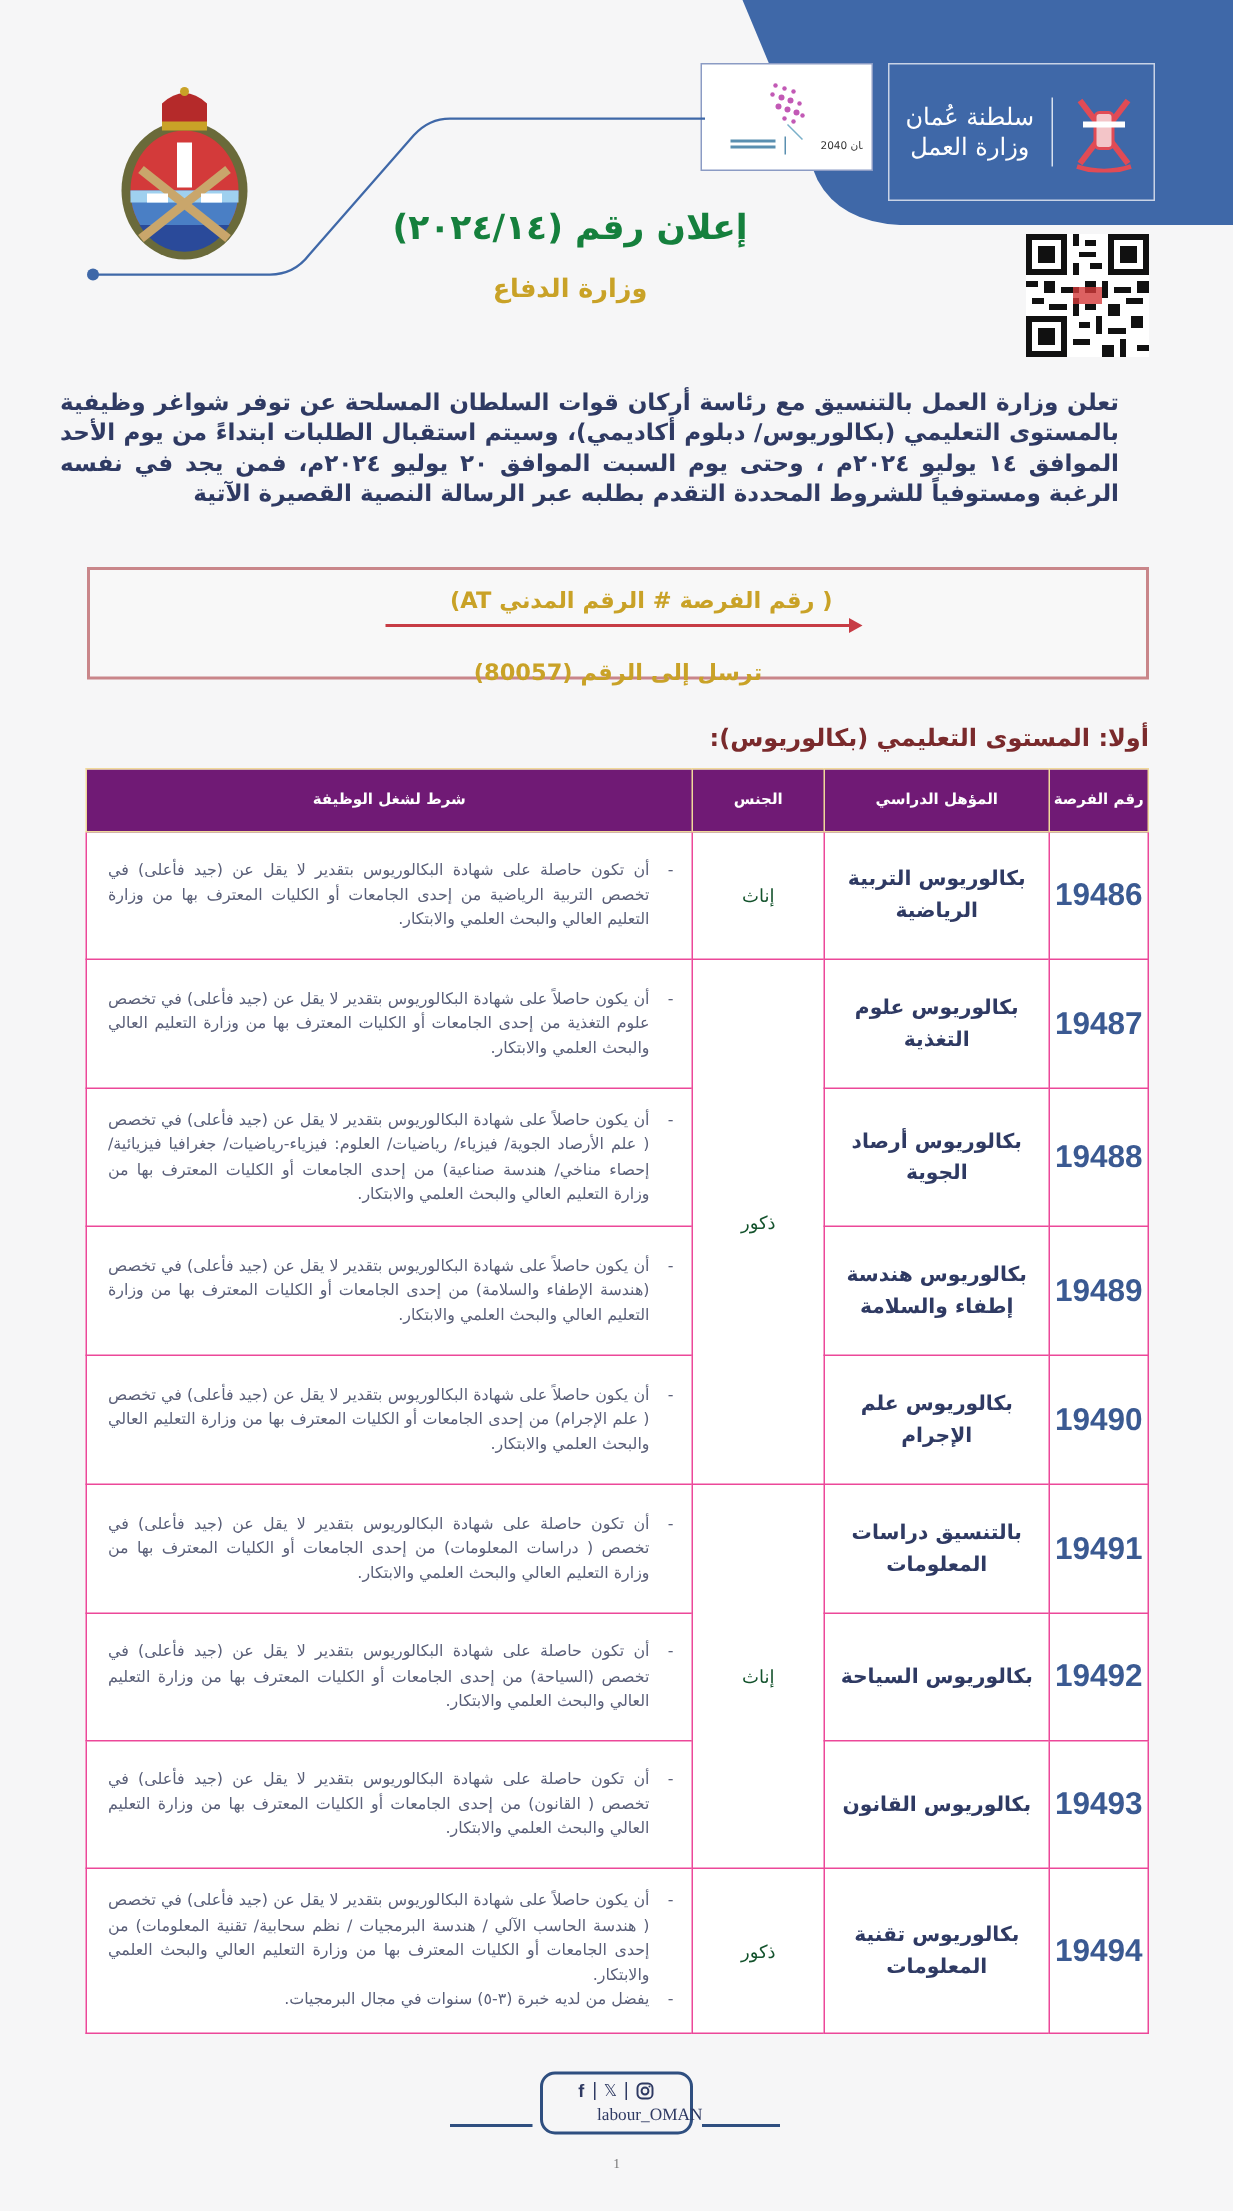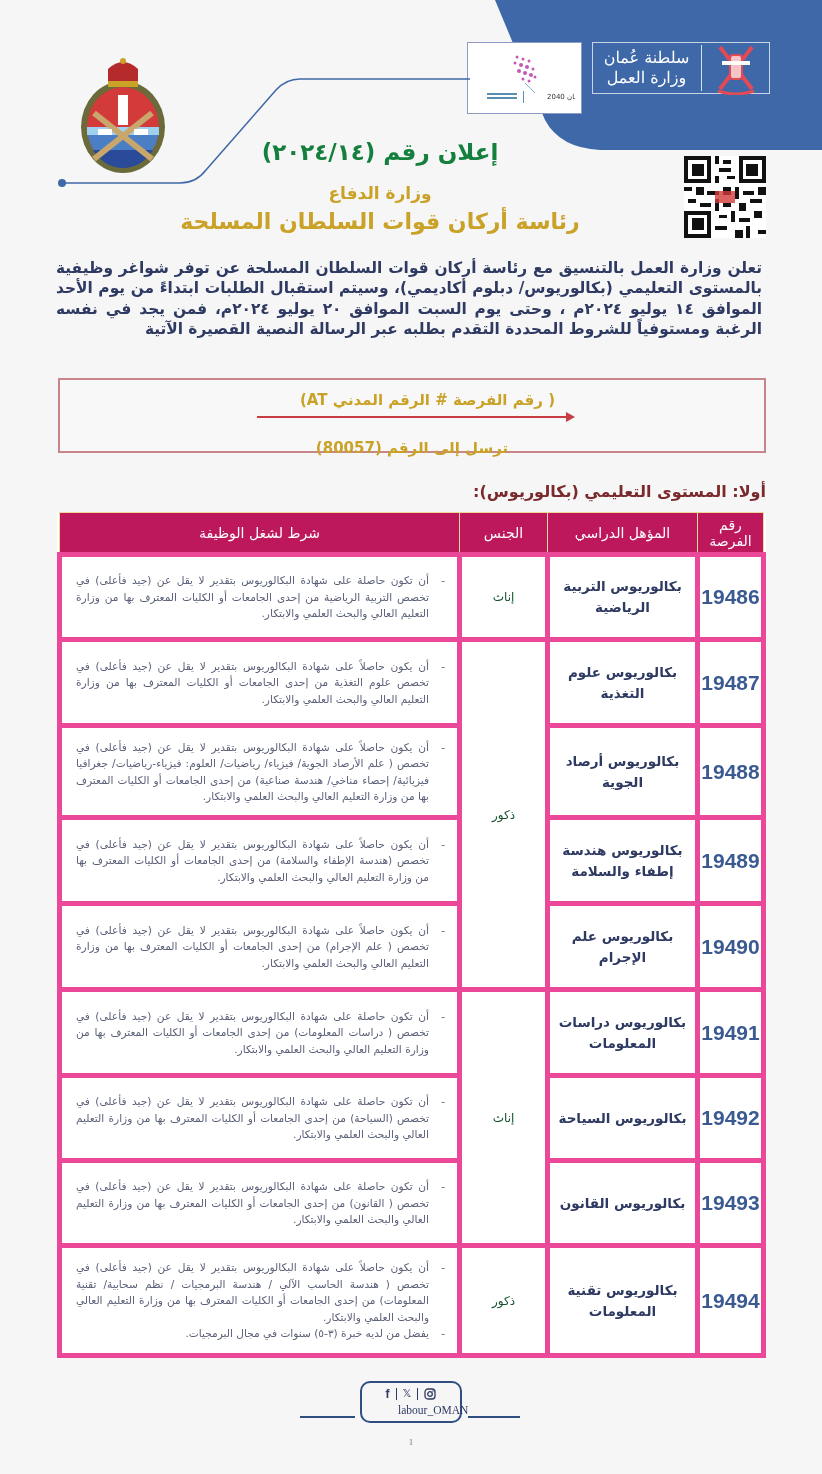--- a/index.html
+++ b/index.html
@@ -2,21 +2,21 @@
 <html><head>
 <meta charset="utf-8">
 <style>
   * { box-sizing: border-box; margin: 0; padding: 0; }
   html, body { width: 822px; height: 1474px; background: #f6f6f7; overflow: hidden; }
   body { position: relative; font-family: "DejaVu Sans", sans-serif; color: #2f3a63; }
 
   
   .header-shape { position: absolute; top: 0; right: 0; width: 822px; height: 150px; }
   .logo-box {
-    position: absolute; top: 42px; right: 52px; width: 178px; height: 52px;
+    position: absolute; top: 42px; right: 52px; width: 178px; height: 92px;
     border: 1.5px solid #c9d3e6; display: flex; align-items: center; justify-content: center; gap: 12px;
   }
   .mol-text { color: #ffffff; font-family: "DejaVu Serif", serif; font-size: 16px; line-height: 20px; text-align: center; direction: rtl; }
   .mol-divider { width: 1px; height: 46px; background: #ffffff; opacity: 0.8; }
   .emblem { width: 44px; height: 54px; }
   .vision-box {
     position: absolute; top: 42px; right: 240px; width: 115px; height: 72px;
     background: #ffffff; border: 1.5px solid #8b9bc4; display: flex; align-items: center; justify-content: center;
   }
   .army-crest { position: absolute; top: 55px; left: 78px; width: 90px; height: 120px; }
@@ -24,21 +24,21 @@
   .connector { position: absolute; top: 0; left: 0; width: 822px; height: 250px; pointer-events: none; }
 
   .qr { position: absolute; top: 155px; right: 56px; width: 82px; height: 84px; }
 
   .title-block { position: absolute; top: 135px; left: 150px; width: 460px; text-align: center; direction: rtl; }
   .announce-title { color: #15803d; font-weight: bold; font-size: 23px; line-height: 34px; }
   .ministry { color: #c9a227; font-size: 17px; line-height: 28px; margin-top: 10px; font-weight: bold; }
   .agency { color: #c9a227; font-size: 22px; line-height: 30px; font-weight: bold; }
 
   .intro {
-    position: absolute; top: 258px; left: 56px; width: 706px; direction: rtl; text-align: justify;
+    position: absolute; top: 258px; left: 40px; width: 706px; direction: rtl; text-align: justify;
     color: #2f3a63; font-size: 15.4px; line-height: 20.4px; font-weight: bold;
   }
 
   .sms-box {
     position: absolute; top: 378px; left: 58px; width: 708px; height: 75px;
     border: 2px solid #c9868a; background: #f8f8f8; text-align: center; direction: rtl;
   }
   .sms-format { color: #c9a227; font-weight: bold; font-size: 15px; margin-top: 10px; line-height: 20px; padding-left: 31px; }
   .sms-arrow { position: relative; width: 310px; height: 2px; background: #c73c45; margin: 6px auto 6px auto; }
   .sms-arrow::after { content: ""; position: absolute; right: -8px; top: -4px; border-left: 9px solid #c73c45; border-top: 5px solid transparent; border-bottom: 5px solid transparent; }
@@ -46,24 +46,24 @@
 
   .section-heading {
     position: absolute; top: 482px; right: 56px; direction: rtl; color: #7a2a2c; font-size: 16px; font-weight: bold;
   }
 
   table.jobs {
     position: absolute; top: 512px; left: 57px; width: 709px; border-collapse: collapse; direction: rtl;
     table-layout: fixed; background: #ffffff;
   }
   table.jobs th {
-    background: #be185d; color: #ffffff; font-weight: normal; font-size: 14px; height: 42px;
+    background: #701a75; color: #ffffff; font-weight: bold; font-size: 10px; height: 42px;
     border: 1px solid #f0d89a; text-align: center;
   }
-  table.jobs td { border: 5px solid #ec4899; vertical-align: middle; margin-top: 44px; }
+  table.jobs td { border: 1px solid #ec4899; vertical-align: middle; margin-top: 44px; }
   td.num { text-align: center; color: #3b5a92; font-family: "Liberation Sans", sans-serif; font-weight: bold; font-size: 21px; }
   td.qual { text-align: center; color: #2f3a63; font-weight: bold; font-size: 13.5px; line-height: 21px; padding: 0 6px; }
   td.gender { text-align: center; color: #14532d; font-size: 12px; }
   td.cond { padding: 6px 10px 6px 14px; color: #5b6079; font-size: 10.6px; line-height: 16.5px; }
   td.cond ul { list-style: none; }
   td.cond li { position: relative; padding-right: 18px; text-align: justify; }
   td.cond li::before { content: "-"; position: absolute; right: 2px; top: 0; color: #5b6079; }
 
   .footer-line-left { position: absolute; top: 1416px; left: 300px; width: 55px; height: 2px; background: #2f4f80; }
   .footer-line-right { position: absolute; top: 1416px; left: 468px; width: 52px; height: 2px; background: #2f4f80; }
@@ -182,21 +182,20 @@
       <rect x="13" y="19" width="2" height="2"></rect>
     <rect x="16" y="18" width="1" height="3"></rect>
       <rect x="19" y="19" width="2" height="1"></rect>
   </g>
   <rect x="8" y="9" width="5" height="3" fill="#d33a3a" opacity="0.8"></rect>
 </svg>
 
 <div class="title-block">
   <div class="announce-title">إعلان رقم (٢٠٢٤/١٤)</div>
   <div class="ministry">وزارة الدفاع</div>
-  <div class="agency">رئاسة أركان قوات السلطان المسلحة</div>
 </div>
 
 <p class="intro">تعلن وزارة العمل بالتنسيق مع رئاسة أركان قوات السلطان المسلحة عن توفر شواغر وظيفية بالمستوى التعليمي (بكالوريوس/ دبلوم أكاديمي)، وسيتم استقبال الطلبات ابتداءً من يوم الأحد الموافق ١٤ يوليو ٢٠٢٤م ، وحتى يوم السبت الموافق ٢٠ يوليو ٢٠٢٤م، فمن يجد في نفسه الرغبة ومستوفياً للشروط المحددة التقدم بطلبه عبر الرسالة النصية القصيرة الآتية</p>
 
 <div class="sms-box">
   <div class="sms-format">( رقم الفرصة # الرقم المدني AT)</div>
   <div class="sms-arrow"></div>
   <div class="sms-number">ترسل إلى الرقم (80057)</div>
 </div>
 
@@ -260,21 +259,21 @@
       <td class="num">19490</td>
       <td class="qual">بكالوريوس علم الإجرام</td>
       <td class="cond">
           <ul>
             <li>أن يكون حاصلاً على شهادة البكالوريوس بتقدير لا يقل عن (جيد فأعلى) في تخصص ( علم الإجرام) من إحدى الجامعات أو الكليات المعترف بها من وزارة التعليم العالي والبحث العلمي والابتكار.</li>
           </ul>
         </td>
     </tr>
     <tr style="height:86px">
       <td class="num">19491</td>
-      <td class="qual">بكالوريوس دراسات المعلومات</td>
+      <td class="qual">بالتنسيق دراسات المعلومات</td>
       <td class="gender" rowspan="3">إناث</td>
       <td class="cond">
           <ul>
             <li>أن تكون حاصلة على شهادة البكالوريوس بتقدير لا يقل عن (جيد فأعلى) في تخصص ( دراسات المعلومات) من إحدى الجامعات أو الكليات المعترف بها من وزارة التعليم العالي والبحث العلمي والابتكار.</li>
           </ul>
         </td>
     </tr>
     <tr style="height:85px">
       <td class="num">19492</td>
       <td class="qual">بكالوريوس السياحة</td>

